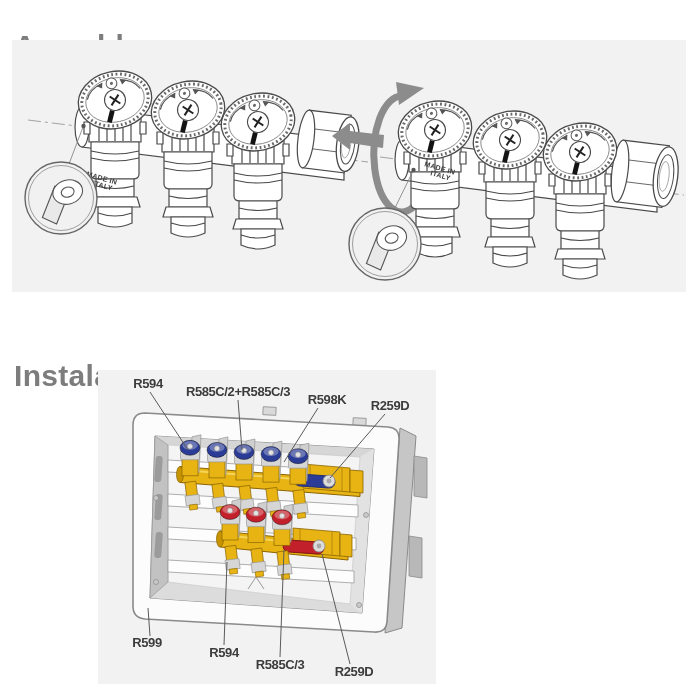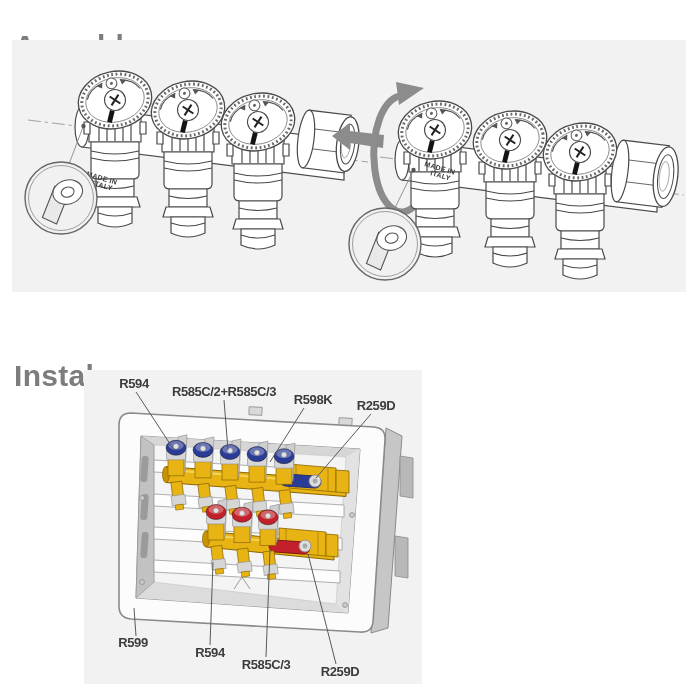--- a/index.html
+++ b/index.html
@@ -9,21 +9,21 @@
     font-family:"Liberation Sans", sans-serif;
   }
   .sec-title{
     position:absolute;font-weight:700;font-size:30px;line-height:1;
     color:#7d7d7d;letter-spacing:.3px;
   }
   #title-assembly{left:14px;top:6px;}
   #title-install{left:14px;top:336px;}
   .panel{position:absolute;background:var(--panel,#f2f2f2);}
   #panel-assembly{left:12px;top:40px;width:674px;height:252px;}
-  #panel-install{left:84px;top:370px;width:338px;height:314px;}
+  #panel-install{left:98px;top:370px;width:338px;height:314px;}
   svg{display:block;}
   svg text{font-family:"Liberation Sans", sans-serif;}
   .plabel{font-size:13px;font-weight:700;fill:#3c3c3c;letter-spacing:-.4px;}
   .madein{font-size:7px;fill:#3a3a3a;letter-spacing:.3px;font-weight:700;}
   .lineart{fill:#ffffff;stroke:#4a4a4a;stroke-width:1.2;}
   .f-brass{fill:var(--brass,#e7b414);}
   .f-chrome{fill:var(--chrome,#d6d6d6);}
   .fill-blue{fill:var(--blue,#2b3c96);}
   .fill-red{fill:var(--red,#c2202a);}
   .c-blue{color:var(--blue,#2b3c96);}

